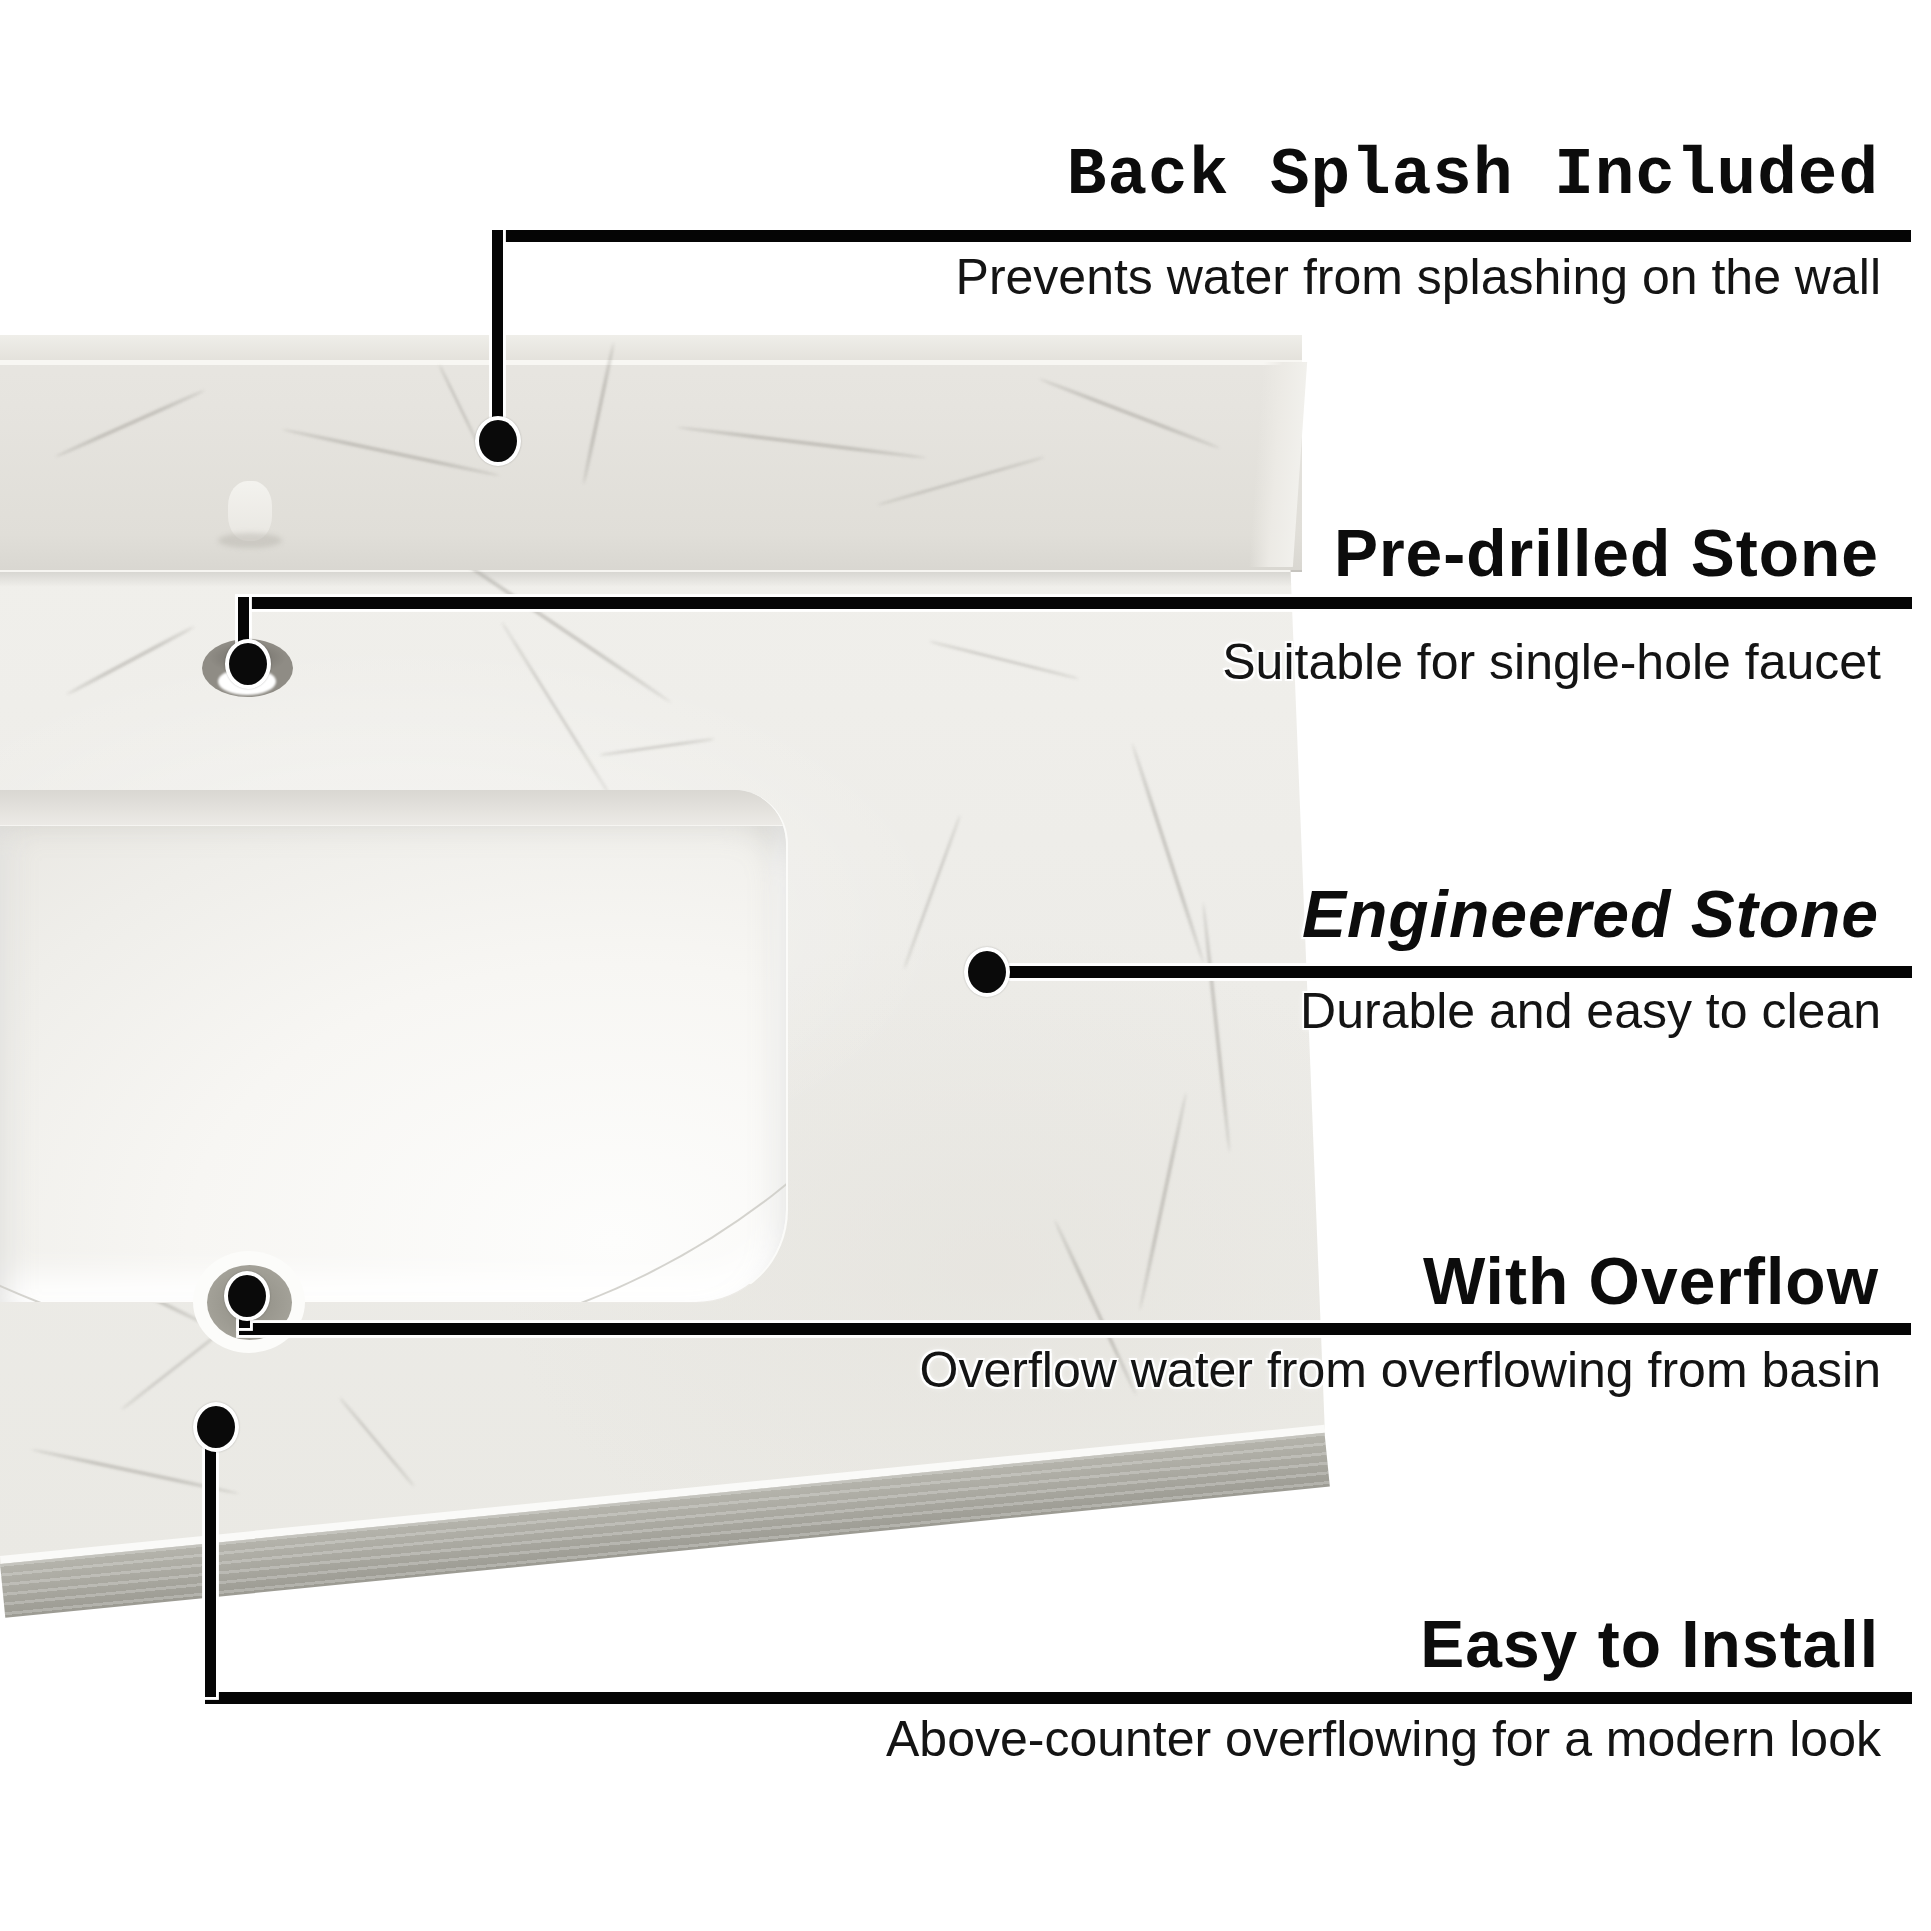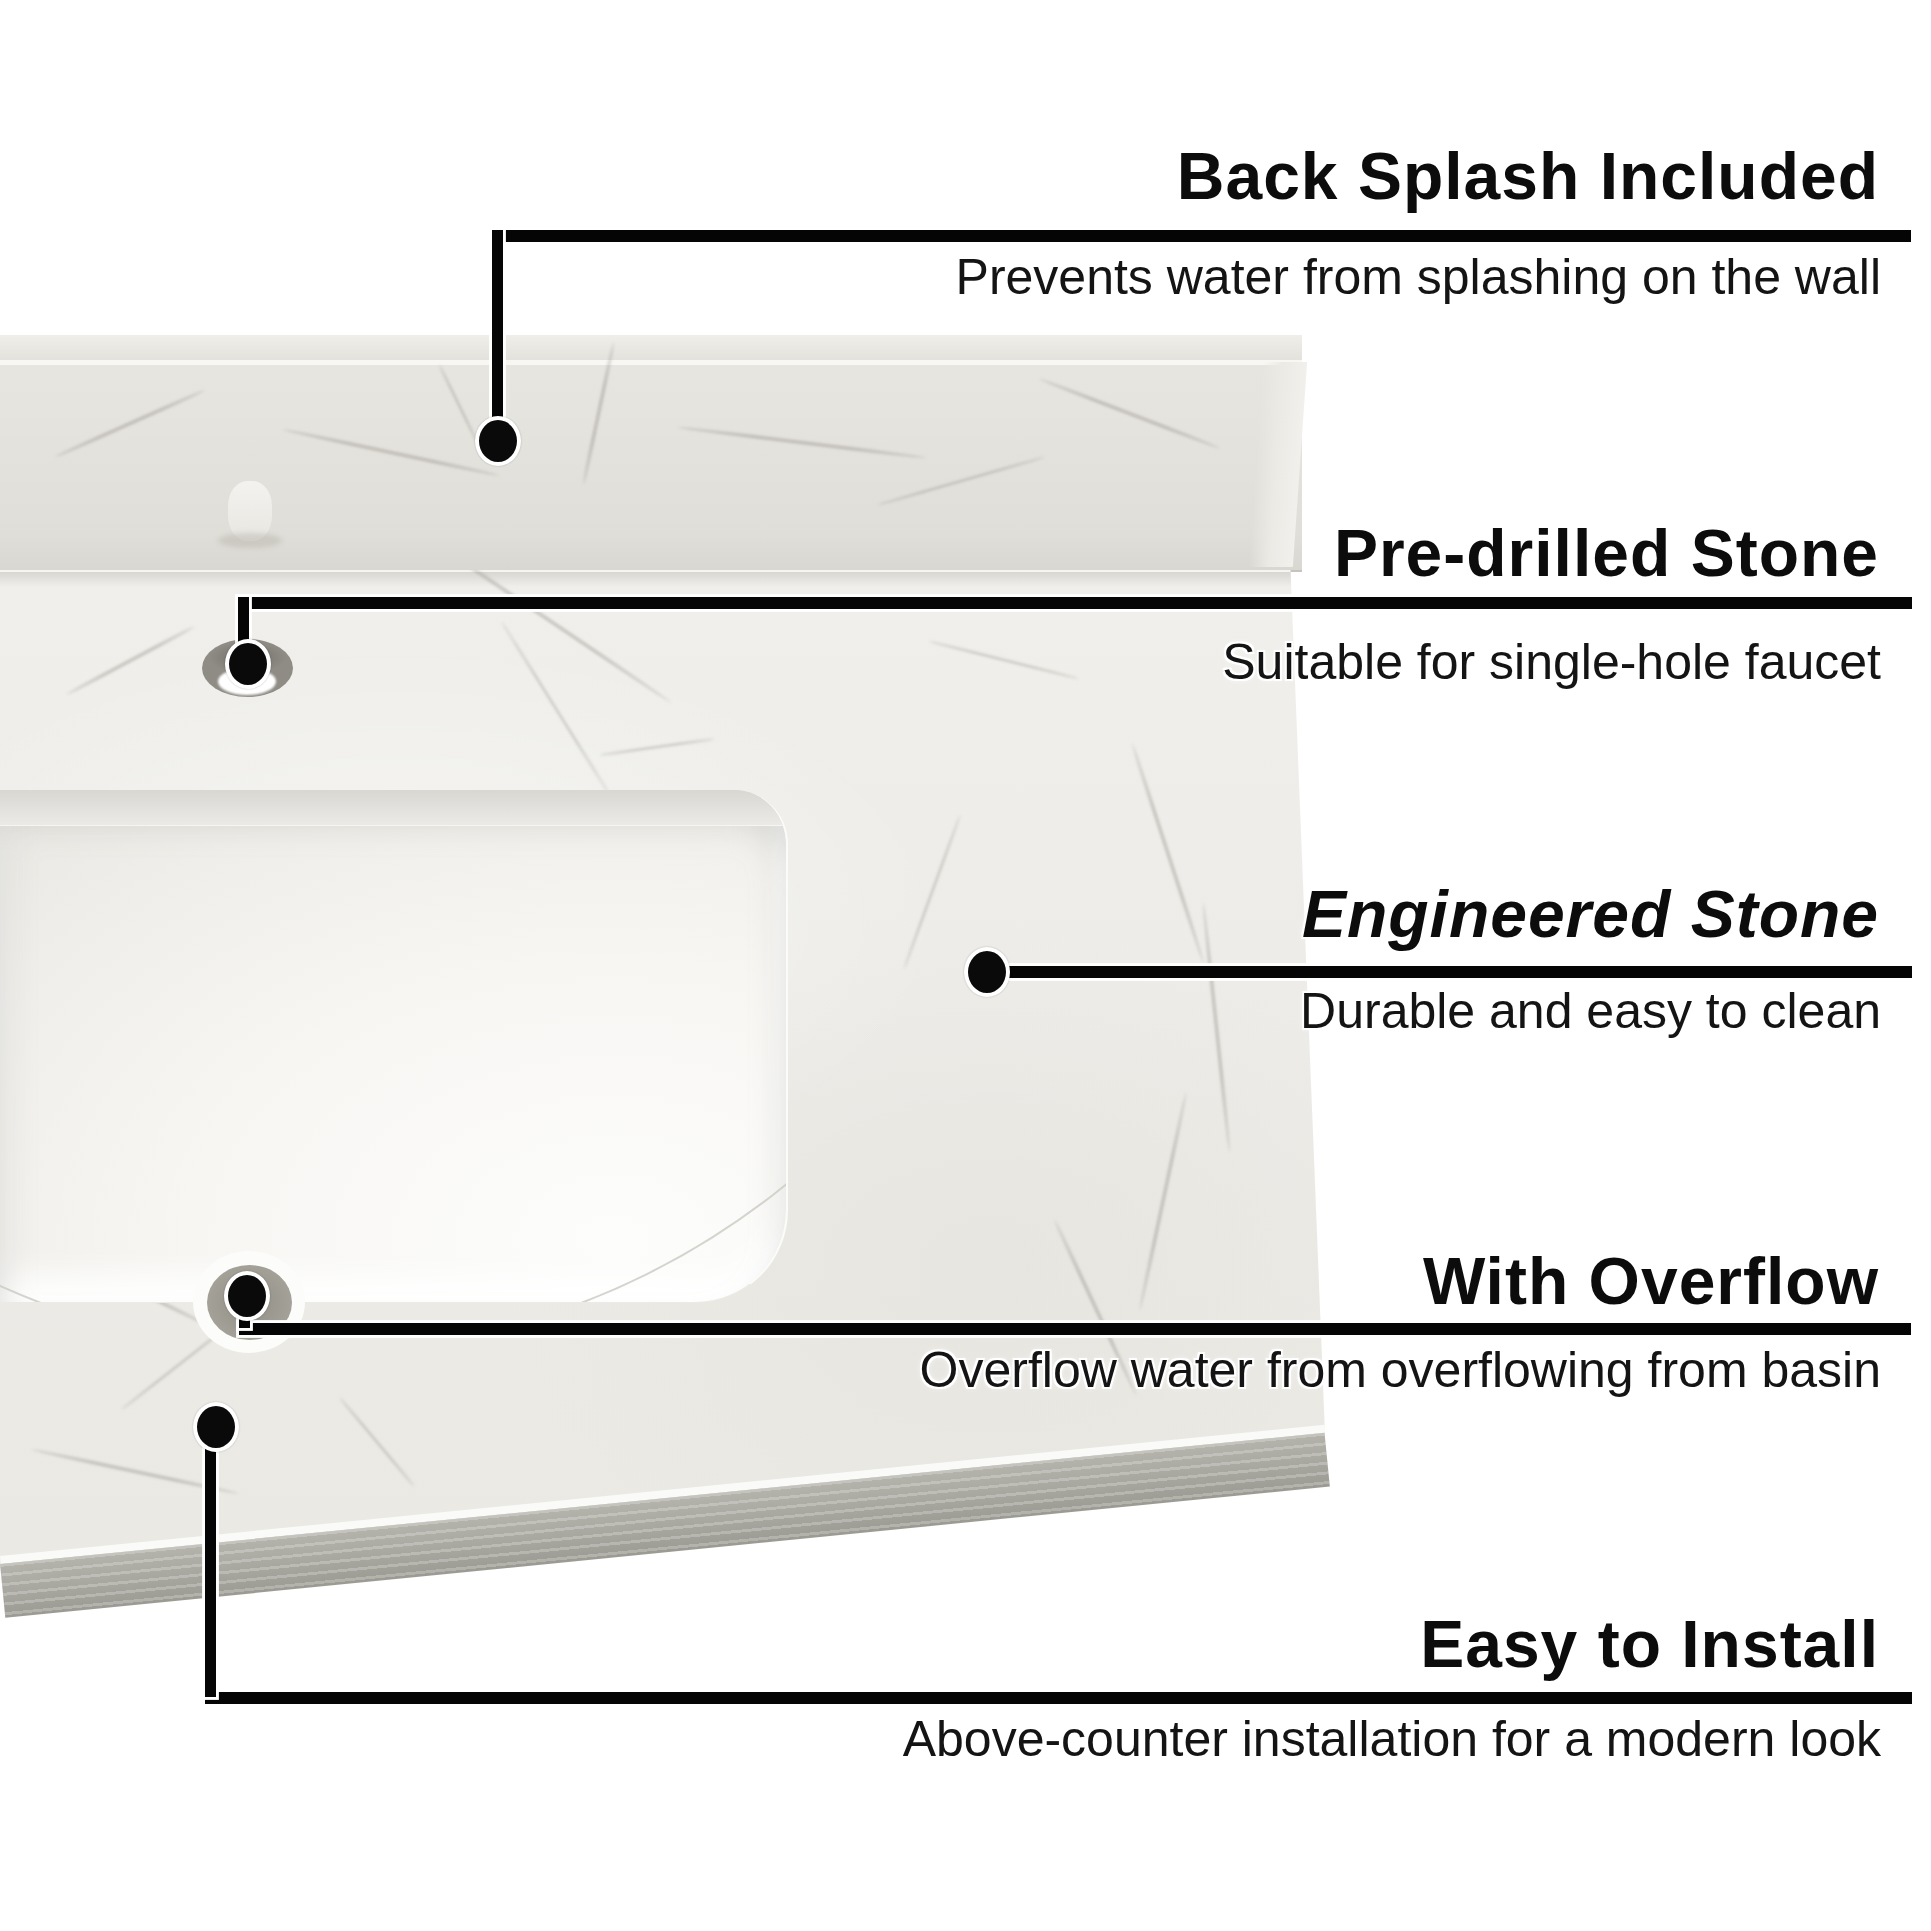--- a/index.html
+++ b/index.html
@@ -180,21 +180,21 @@
 
   <div class="faucet-plug"></div>
   <div class="faucet-plug-shadow"></div>
   <div class="faucet-hole"></div>
   <div class="faucet-hole-shine"></div>
 
   <div class="overflow-ring"></div>
   <div class="overflow-hole"></div>
 
   <div>
-    <div class="c-title" style="top:141px;">Back Splash Included</div>
+    <div class="c-title" style="top:141px;font-family:Liberation Mono, monospace;">Back Splash Included</div>
     <div class="c-line" style="left:492px;top:230px;width:1419px;"></div>
     <div class="c-desc" style="top:249px;margin-left:32px;">Prevents water from splashing on the wall</div>
     <div class="c-vline" style="left:492px;top:230px;height:193px;"></div>
     <div class="c-dot" style="left:475px;top:416px;"></div>
   </div>
 
   <div>
     <div class="c-title" style="top:518px;">Pre-drilled Stone</div>
     <div class="c-line" style="left:238px;top:597px;width:1674px;"></div>
     <div class="c-desc" style="top:634px;">Suitable for single-hole faucet</div>
@@ -213,19 +213,19 @@
     <div class="c-title" style="top:1246px;">With Overflow</div>
     <div class="c-line" style="left:239px;top:1323px;width:1672px;"></div>
     <div class="c-desc" style="top:1342px;">Overflow water from overflowing from basin</div>
     <div class="c-vline" style="left:239px;top:1303px;height:25px;"></div>
     <div class="c-dot" style="left:224px;top:1271px;"></div>
   </div>
 
   <div>
     <div class="c-title" style="top:1609px;">Easy to Install</div>
     <div class="c-line" style="left:205px;top:1692px;width:1707px;"></div>
-    <div class="c-desc" style="top:1711px;">Above-counter installation for a modern look</div>
+    <div class="c-desc" style="top:1711px;">Above-counter overflowing for a modern look</div>
     <div class="c-vline" style="left:205px;top:1444px;height:253px;"></div>
     <div class="c-dot" style="left:193px;top:1402px;"></div>
   </div>
 
 </div>
 
 
 </body></html>

